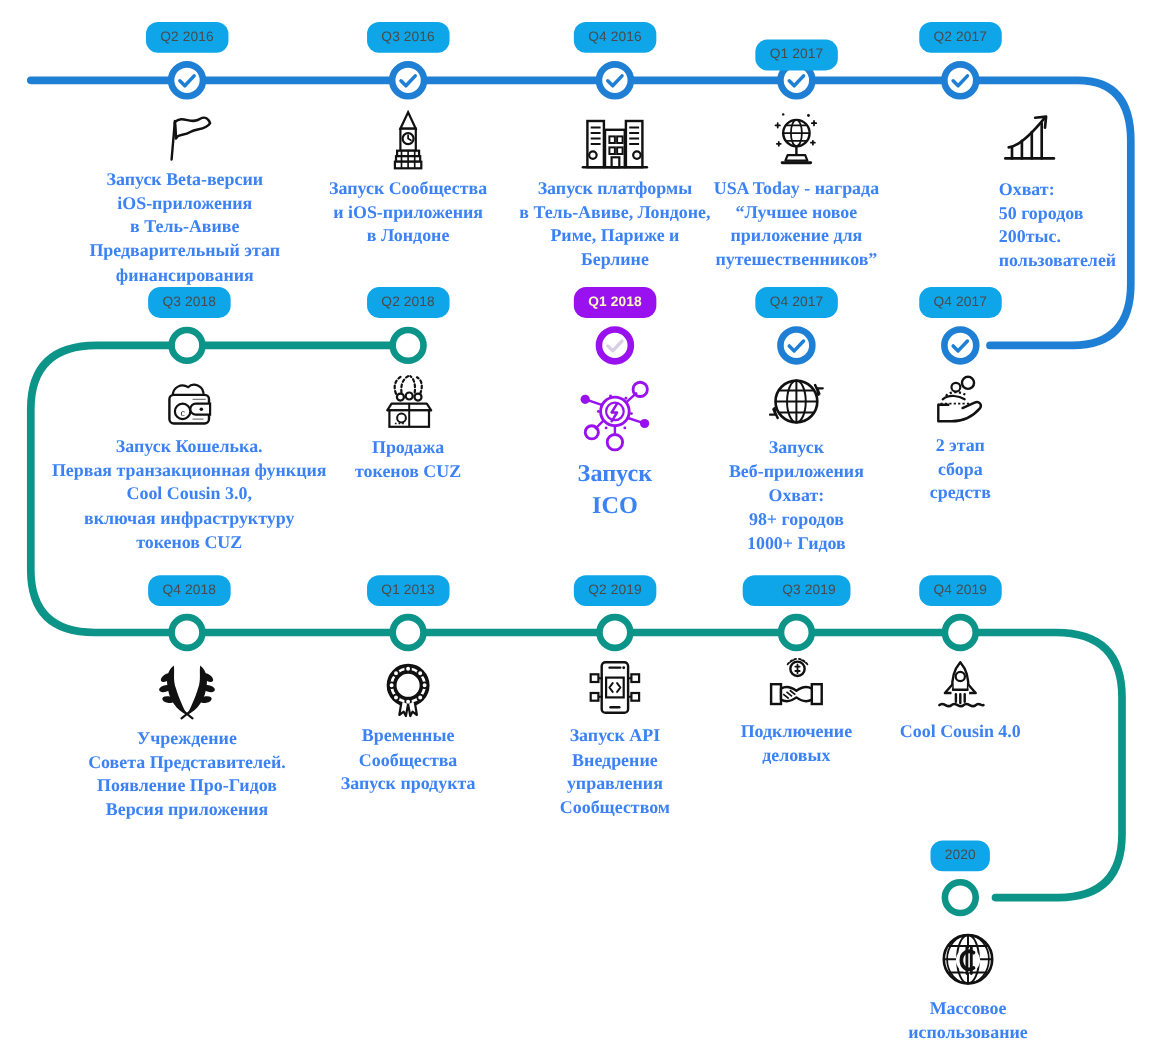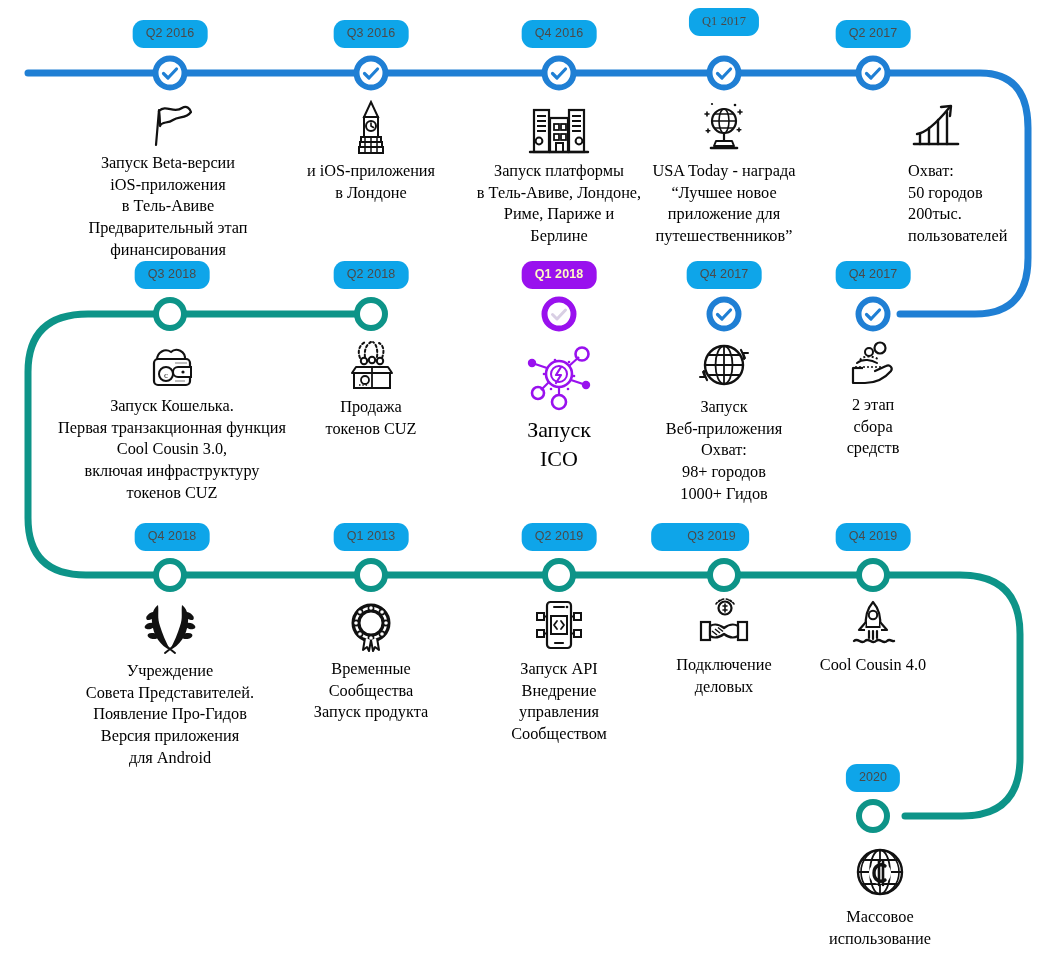--- a/index.html
+++ b/index.html
@@ -14,22 +14,22 @@
     background:#0ea5e9;color:#4a4a4a;
     font-family:"Liberation Sans","DejaVu Sans",sans-serif;
     font-size:12.5px;line-height:1;
     padding:7px 13px 8px;border-radius:11px;white-space:nowrap;
     letter-spacing:.1px;
   }
   .pill.accent{background:#9911ee;color:#fef9c3;font-weight:bold;}
   .card{position:absolute;transform:translateX(-50%);text-align:center;}
   .card .ic{display:block;margin:0 auto 4px;}
   .card .txt{
-    font-weight:normal;font-size:16.3px;line-height:1.33;
-    white-space:nowrap;color:#000000;
+    font-weight:bold;font-size:16.3px;line-height:1.33;
+    white-space:nowrap;color:#3b82f6;
   }
   .card .txt.big{font-size:22px;line-height:1.3;}
   svg.icon{display:block;margin:0 auto;}
   .ln{display:block;}
 </style>
 </head>
 <body>
 
 <svg id="track" viewBox="0 0 1055 954">
   <defs>
@@ -120,21 +120,21 @@
     </g>
 
   <g>
       <circle cx="873" cy="816" r="14" fill="#ffffff" stroke="#0d9488" stroke-width="6"></circle>
     </g>
 </svg>
 
 <div class="pill" style="left:170px;top:20px;">Q2 2016</div>
 <div class="pill" style="left:371px;top:20px;">Q3 2016</div>
 <div class="pill" style="left:559px;top:20px;">Q4 2016</div>
-<div class="pill" style="left:724px;top:8px;font-family:Liberation Serif, serif;">Q1 2017</div>
+<div class="pill" style="left:724px;top:36px;">Q1 2017</div>
 <div class="pill" style="left:873px;top:20px;">Q2 2017</div>
 
 <div class="card" style="left:168px;top:100px;width:300px;">
   <span class="ic">
     <svg class="icon" width="54" height="48" viewBox="0 0 54 48">
       <path d="M15,45 L18,10" stroke="#111" stroke-width="2.2" fill="none" stroke-linecap="round"></path>
       <path d="M18,11 C25,4 33,14 41,8 C46,5 49,9 50,12 C45,19 38,16 32,20 C26,24 21,21 19,26 Z" fill="#ffffff" stroke="#111" stroke-width="2.2" stroke-linejoin="round"></path>
       <path d="M19,26 L18,11" stroke="#111" stroke-width="2.2" fill="none"></path>
     </svg>
   </span>
@@ -151,20 +151,21 @@
       <path d="M22,2 L15,17 L29,17 Z" fill="#fff" stroke="#111" stroke-width="2"></path>
       <rect x="15" y="17" width="14" height="20" fill="#fff" stroke="#111" stroke-width="2"></rect>
       <circle cx="22" cy="26" r="5" fill="#fff" stroke="#111" stroke-width="2"></circle>
       <path d="M22,23 L22,26 L24.5,27.5" stroke="#111" stroke-width="1.6" fill="none" stroke-linecap="round"></path>
       <rect x="12" y="37" width="20" height="5" fill="#fff" stroke="#111" stroke-width="2"></rect>
       <rect x="11" y="42" width="22" height="5" fill="#fff" stroke="#111" stroke-width="2"></rect>
       <rect x="10" y="47" width="24" height="6" fill="#fff" stroke="#111" stroke-width="2"></rect>
       <path d="M16,37 L16,53 M22,37 L22,53 M28,37 L28,53" stroke="#111" stroke-width="1.5"></path>
     </svg>
   </span>
+  <div class="txt"><span>Запуск Сообщества</span></div>
   <div class="txt"><span>и iOS-приложения</span></div>
   <div class="txt"><span>в Лондоне</span></div>
 </div>
 
 <div class="card" style="left:559px;top:100px;width:320px;">
   <span class="ic">
     <svg class="icon" width="66" height="56" viewBox="0 0 66 56">
       <rect x="8" y="10" width="15" height="42" fill="#fff" stroke="#111" stroke-width="2.2"></rect>
       <rect x="24" y="18" width="18" height="34" fill="#fff" stroke="#111" stroke-width="2.2"></rect>
       <rect x="43" y="10" width="15" height="42" fill="#fff" stroke="#111" stroke-width="2.2"></rect>
@@ -344,21 +345,21 @@
     </svg>
   </span>
   <div class="txt"><span>2 этап</span></div>
   <div class="txt"><span>сбора</span></div>
   <div class="txt"><span>средств</span></div>
 </div>
 
 <div class="pill" style="left:172px;top:523px;">Q4 2018</div>
 <div class="pill" style="left:371px;top:523px;">Q1 2013</div>
 <div class="pill" style="left:559px;top:523px;">Q2 2019</div>
-<div class="pill" style="left:700px;top:523px;padding-left:36px;">Q3 2019</div>
+<div class="pill" style="left:724px;top:523px;padding-left:36px;">Q3 2019</div>
 <div class="pill" style="left:873px;top:523px;">Q4 2019</div>
 
 <div class="card" style="left:170px;top:600px;width:300px;">
   <span class="ic">
     <svg class="icon" width="62" height="56" viewBox="0 0 62 56">
       <g fill="#111">
         <path d="M31,50 C22,46 14,36 13,22 C12,14 15,8 19,5 C20,12 18,18 21,26 C23,33 27,42 31,50 Z"></path>
         <path d="M31,50 C40,46 48,36 49,22 C50,14 47,8 43,5 C42,12 44,18 41,26 C39,33 35,42 31,50 Z"></path>
       </g>
       <g fill="#111">
@@ -369,21 +370,20 @@
         <ellipse cx="51" cy="26" rx="5.5" ry="3" transform="rotate(15 51 26)"></ellipse>
         <ellipse cx="48" cy="36" rx="5.5" ry="3" transform="rotate(-10 48 36)"></ellipse>
       </g>
       <path d="M26,45 L36,53 M36,45 L26,53" stroke="#111" stroke-width="2" fill="none" stroke-linecap="round"></path>
     </svg>
   </span>
   <div class="txt"><span>Учреждение</span></div>
   <div class="txt"><span>Совета Представителей.</span></div>
   <div class="txt"><span>Появление Про-Гидов</span></div>
   <div class="txt"><span>Версия приложения</span></div>
-  <div class="txt"><span>для Android</span></div>
 </div>
 
 <div class="card" style="left:371px;top:598px;width:240px;">
   <span class="ic">
     <svg class="icon" width="56" height="56" viewBox="0 0 56 56">
       <circle cx="28" cy="25" r="15" fill="none" stroke="#111" stroke-width="9"></circle>
       <circle cx="28" cy="25" r="15" fill="none" stroke="#fff" stroke-width="2.4"></circle>
       <g fill="#fff" stroke="#111" stroke-width="1.6">
         <circle cx="28" cy="10" r="2.6"></circle>
           <circle cx="39" cy="14" r="2.6"></circle>

